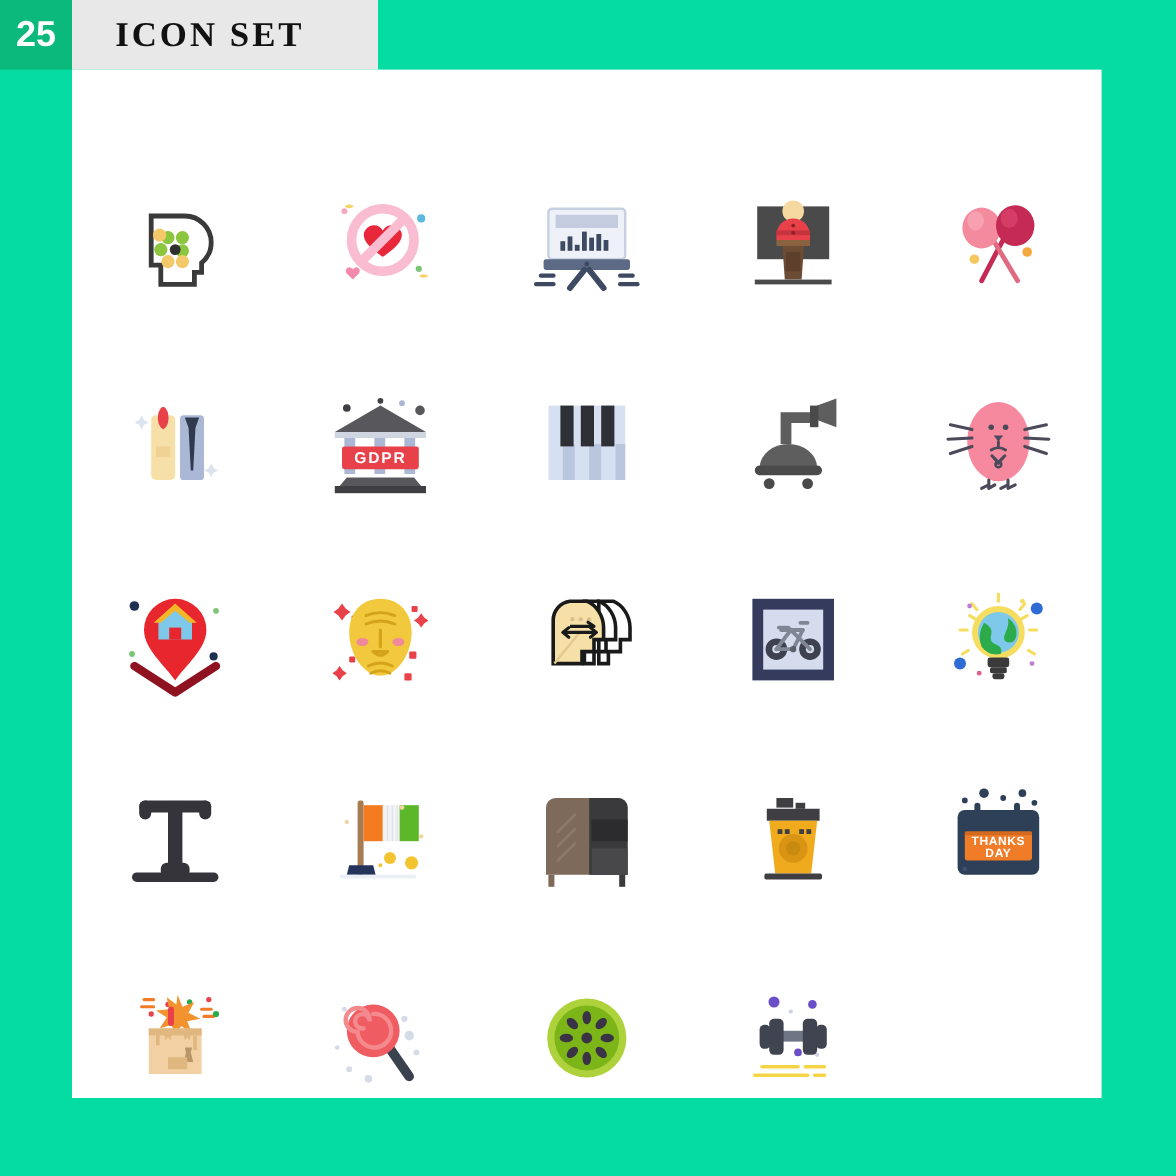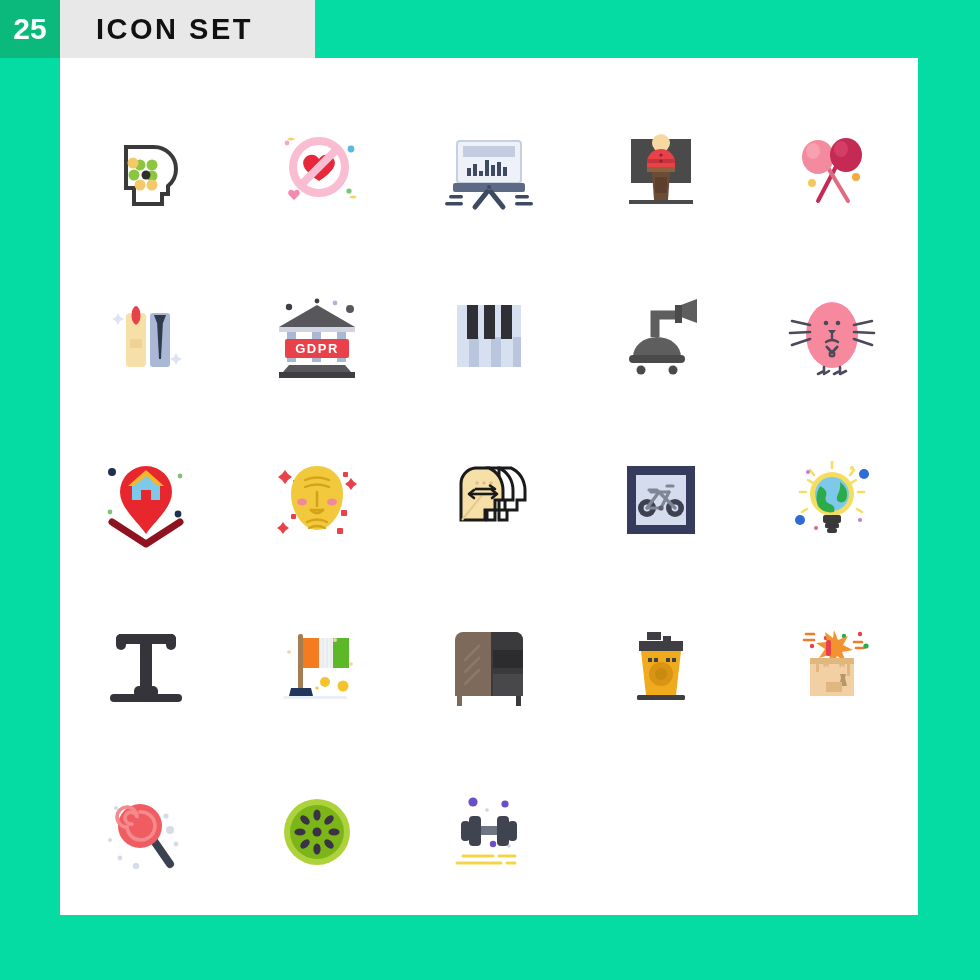--- a/index.html
+++ b/index.html
@@ -18,35 +18,36 @@
     display:flex;align-items:center;justify-content:center;
     font-size:30px;font-weight:bold;letter-spacing:0px;
   }
   .title-bar{
     background:#e8e8e8;height:58px;width:255px;
     display:flex;align-items:center;
   }
   .title-text{
     color:#111111;font-size:29px;font-weight:bold;letter-spacing:2.5px;
     padding-left:36px;
+    font-family:Liberation Serif, serif;
   }
 
   
   .card{
     position:absolute;left:60px;top:58px;width:858px;height:857px;background:#ffffff;
   }
   .grid{
     position:absolute;left:60px;top:58px;width:858px;height:857px;
     display:grid;
     grid-template-columns:repeat(5,1fr);
     grid-template-rows:repeat(5,1fr);
     padding:28px 0 0 0;
     box-sizing:border-box;
   }
-  .cell{display:flex;align-items:center;justify-content:center;}
+  .cell{display:flex;align-items:flex-end;justify-content:center;}
   .cell svg{display:block;}
 </style>
 </head>
 <body>
 
 <div class="page">
 
   <div class="header">
     <div class="count-badge">25</div>
     <div class="title-bar">
@@ -389,20 +390,37 @@
           <rect x="43" y="42" width="4" height="4"></rect>
           <rect x="55" y="42" width="4" height="4"></rect>
           <rect x="61" y="42" width="4" height="4"></rect>
         </g>
         <circle cx="50" cy="58" r="12" fill="#d99414"></circle>
         <circle cx="50" cy="58" r="6" fill="#c98a10"></circle>
         <rect x="26" y="79" width="48" height="5" rx="1.5" fill="#3f3f43"></rect>
       </svg>
     </div>
 
+    <div class="cell">
+      <svg width="100" height="100" viewBox="0 0 100 100">
+        <circle cx="22" cy="18" r="2.4" fill="#2e4057"></circle>
+        <circle cx="38" cy="12" r="4" fill="#2e4057"></circle>
+        <circle cx="54" cy="16" r="2.4" fill="#2e4057"></circle>
+        <circle cx="70" cy="12" r="3.2" fill="#2e4057"></circle>
+        <circle cx="80" cy="20" r="2.4" fill="#2e4057"></circle>
+        <rect x="30" y="20" width="5" height="12" rx="2.5" fill="#2e4057"></rect>
+        <rect x="63" y="20" width="5" height="12" rx="2.5" fill="#2e4057"></rect>
+        <rect x="16" y="26" width="68" height="54" rx="6" fill="#2e4057"></rect>
+        <rect x="22" y="44" width="56" height="24" rx="2" fill="#f07c28"></rect>
+        <rect x="22" y="44" width="56" height="3" fill="#d46a20"></rect>
+        <text x="50" y="55" font-family="Liberation Sans, sans-serif" font-size="10" font-weight="bold" fill="#ffffff" text-anchor="middle" letter-spacing="0.5">THANKS</text>
+        <text x="50" y="65" font-family="Liberation Sans, sans-serif" font-size="10" font-weight="bold" fill="#ffffff" text-anchor="middle" letter-spacing="0.5">DAY</text>
+        <circle cx="22" cy="75" r="2" fill="#3c5170"></circle>
+      </svg>
+    </div>
 
     <div class="cell">
       <svg width="100" height="100" viewBox="0 0 100 100">
         <g stroke="#f07c28" stroke-width="2.6" stroke-linecap="round">
           <path d="M24 18 h8"></path>
             <path d="M22 24 h10"></path>
             <path d="M72 26 h8"></path>
             <path d="M74 32 h8"></path>
         </g>
         <circle cx="30" cy="30" r="2.2" fill="#e8414a"></circle>

